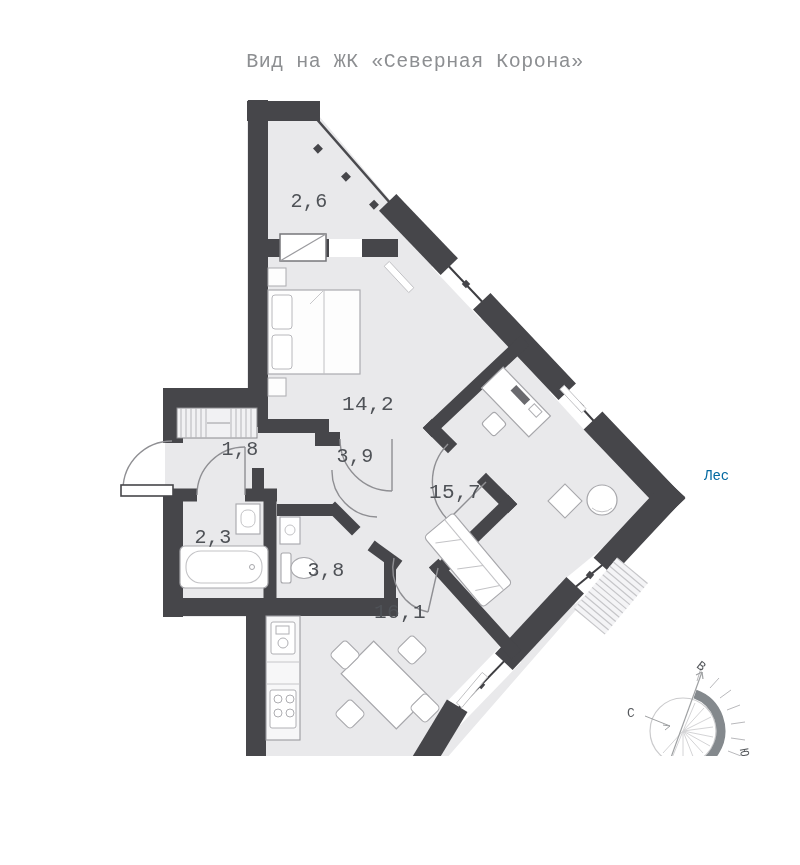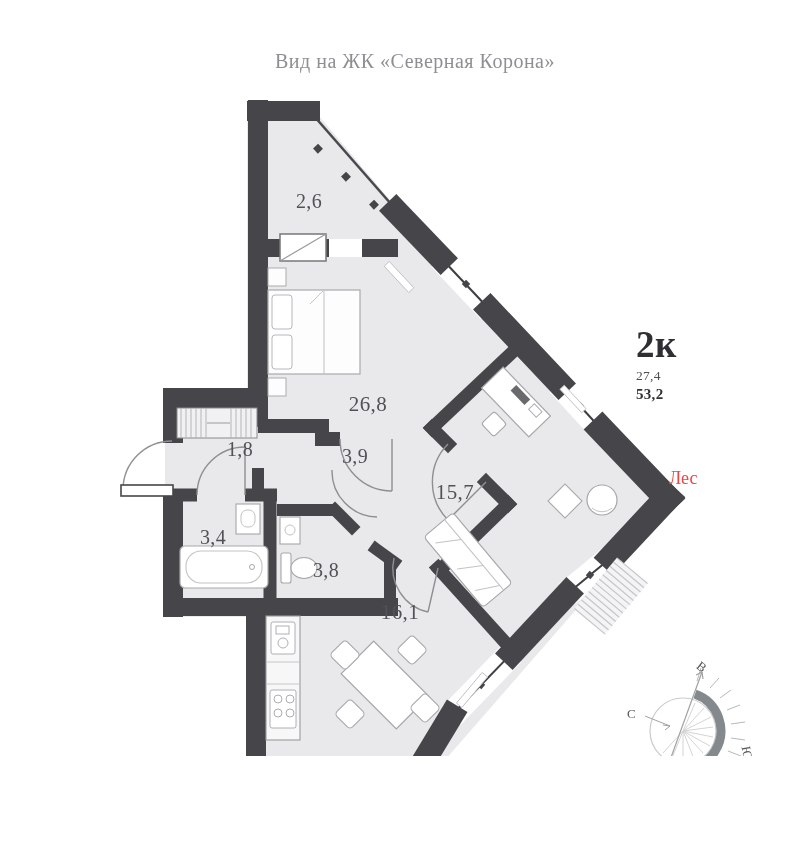--- a/index.html
+++ b/index.html
@@ -1,28 +1,28 @@
 <!DOCTYPE html>
 <html><head>
 <meta charset="utf-8">
 <style>
   html,body{margin:0;padding:0;background:#ffffff;}
   .page{position:relative;width:800px;height:756px;background:#ffffff;overflow:hidden;
-        font-family:Liberation Serif, serif;}
+        font-family:Liberation Mono, monospace;}
   .plan-svg{position:absolute;left:0;top:0;}
   .title{position:absolute;left:0;top:50px;width:830px;text-align:center;
          font-size:20px;font-weight:500;letter-spacing:.5px;color:#8d8f92;}
   .room-label{position:absolute;transform:translate(-50%,-50%);
               font-size:20px;font-weight:500;letter-spacing:.4px;color:#4f5257;white-space:nowrap;}
   .room-label.big{font-size:21px;}
   .unit-info{position:absolute;left:636px;top:326px;line-height:1;}
   .unit-type{font-size:37px;font-weight:700;color:#2f2f33;letter-spacing:.5px;}
   .unit-area1{margin-top:6px;font-size:13.5px;font-weight:400;color:#515155;letter-spacing:.3px;}
   .unit-area2{margin-top:4px;font-size:15px;font-weight:700;color:#323236;letter-spacing:.3px;}
-  .forest-label{position:absolute;left:669px;top:468px;font-size:18px;font-weight:500;color:#ef4444;}
+  .forest-label{position:absolute;left:704px;top:468px;font-size:14px;font-weight:500;color:#0369a1;}
   .compass-letter{position:absolute;font-size:13px;font-weight:500;color:#55585c;
                   transform-origin:center;}
   .c-e{left:697px;top:659px;transform:rotate(38deg);}
   .c-n{left:627px;top:706px;}
   .c-s{left:740px;top:745px;transform:rotate(80deg);}
   .c-w{left:651px;top:784px;transform:rotate(-36deg);}
 </style>
 </head>
 <body>
 
@@ -302,33 +302,28 @@
       </g>
       <g stroke="#9fa1a3" stroke-width="1" fill="none">
         <path d="M645,716 L670,726"></path>
         <path d="M670,726 l-7,-1"></path>
           <path d="M670,726 l-5,4"></path>
       </g>
     </g>
   </svg>
 
   <span class="room-label" style="left:309px;top:201px;text-align:right;">2,6</span>
-  <span class="room-label big" style="left:368px;top:404px;">26,8</span>
+  <span class="room-label big" style="left:368px;top:404px;">14,2</span>
   <span class="room-label" style="left:240px;top:449px;">1,8</span>
   <span class="room-label" style="left:323px;top:456px;margin-left:32px;">3,9</span>
   <span class="room-label big" style="left:455px;top:492px;">15,7</span>
-  <span class="room-label" style="left:213px;top:537px;">3,4</span>
+  <span class="room-label" style="left:213px;top:537px;">2,3</span>
   <span class="room-label" style="left:326px;top:570px;">3,8</span>
   <span class="room-label big" style="left:400px;top:612px;">16,1</span>
 
-  <div class="unit-info">
-    <div class="unit-type">2к</div>
-    <div class="unit-area1">27,4</div>
-    <div class="unit-area2">53,2</div>
-  </div>
 
   <div class="forest-label">Лес</div>
 
   <span class="compass-letter c-e">В</span>
   <span class="compass-letter c-n">С</span>
   <span class="compass-letter c-s">Ю</span>
   <span class="compass-letter c-w">З</span>
 
 </div>
 

